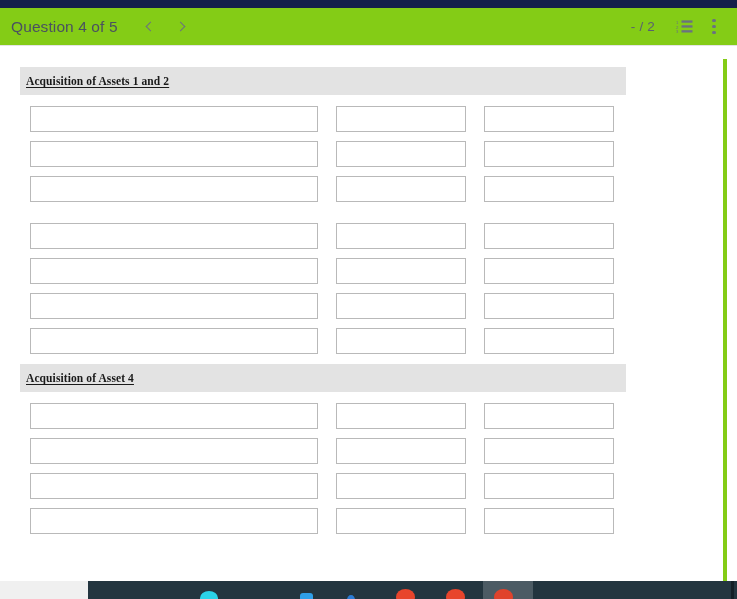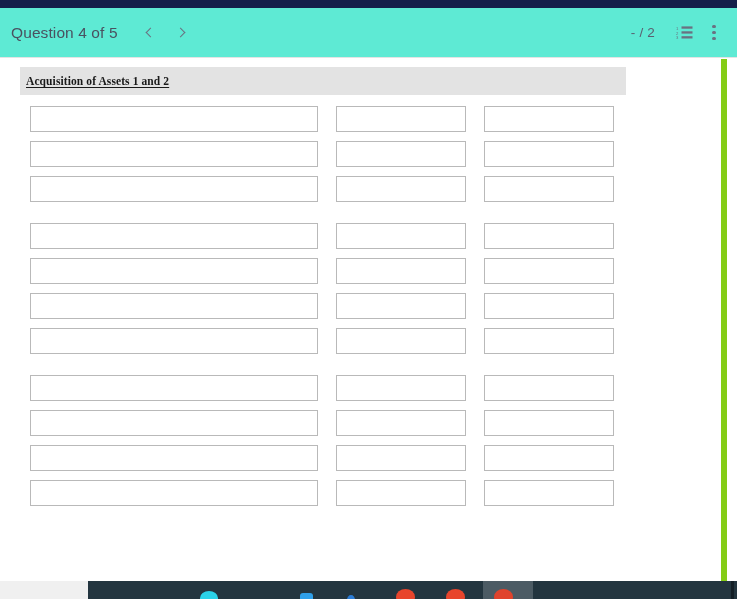--- a/index.html
+++ b/index.html
@@ -28,22 +28,22 @@
     width: 737px;
     height: 8px;
     background: #14204a;
   }
 
   
   .toolbar {
     position: absolute;
     top: 8px; left: 0;
     width: 737px;
-    height: 50px;
-    background: #5eead4;
+    height: 38px;
+    background: #84cc16;
     display: flex;
     align-items: center;
     padding: 0 8px 0 11px;
     border-bottom: 1px solid #e4e4e4;
   }
 
   .question-title {
     font-size: 15.5px;
     color: #4a5160;
     letter-spacing: 0.1px;
@@ -122,21 +122,21 @@
     background: #ffffff;
     overflow: hidden;
   }
 
   .page {
     position: absolute;
     top: 0; left: 0;
     width: 727px;
     min-height: 522px;
     background: #ffffff;
-    border-right: 6px solid #84cc16;
+    border-right: 4px solid #84cc16;
   }
 
   .page-inner {
     padding: 8px 0 0 0;
   }
 
   
   .section-band {
     width: 606px;
     margin-left: 20px;
@@ -319,20 +319,23 @@
               <input type="text" class="field col-narrow" value="" style="">
               <input type="text" class="field col-narrow" value="" style="">
             </div>
             <div class="field-row">
               <input type="text" class="field col-wide" value="" style="">
               <input type="text" class="field col-narrow" value="" style="">
               <input type="text" class="field col-narrow" value="" style="">
             </div>
           </div>
           <div class="section-block">
+            <div class="section-band">
+              <span class="section-title">Acquisition of Asset 4</span>
+            </div>
             <div class="field-row first">
               <input type="text" class="field col-wide" value="" style="">
               <input type="text" class="field col-narrow" value="" style="">
               <input type="text" class="field col-narrow" value="" style="">
             </div>
             <div class="field-row">
               <input type="text" class="field col-wide" value="" style="">
               <input type="text" class="field col-narrow" value="" style="">
               <input type="text" class="field col-narrow" value="" style="">
             </div>

